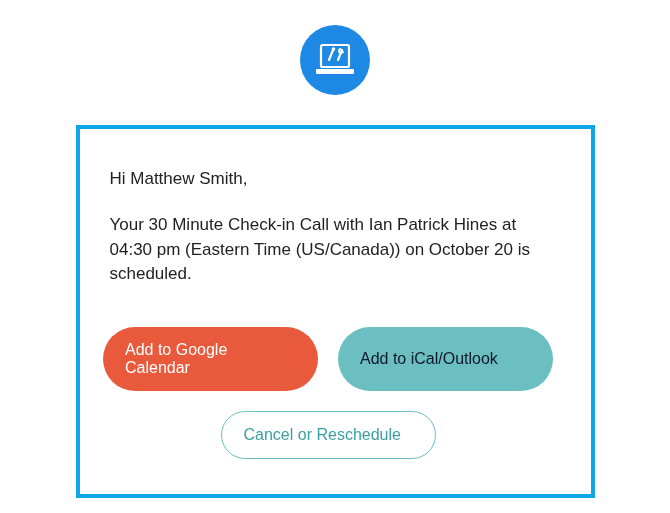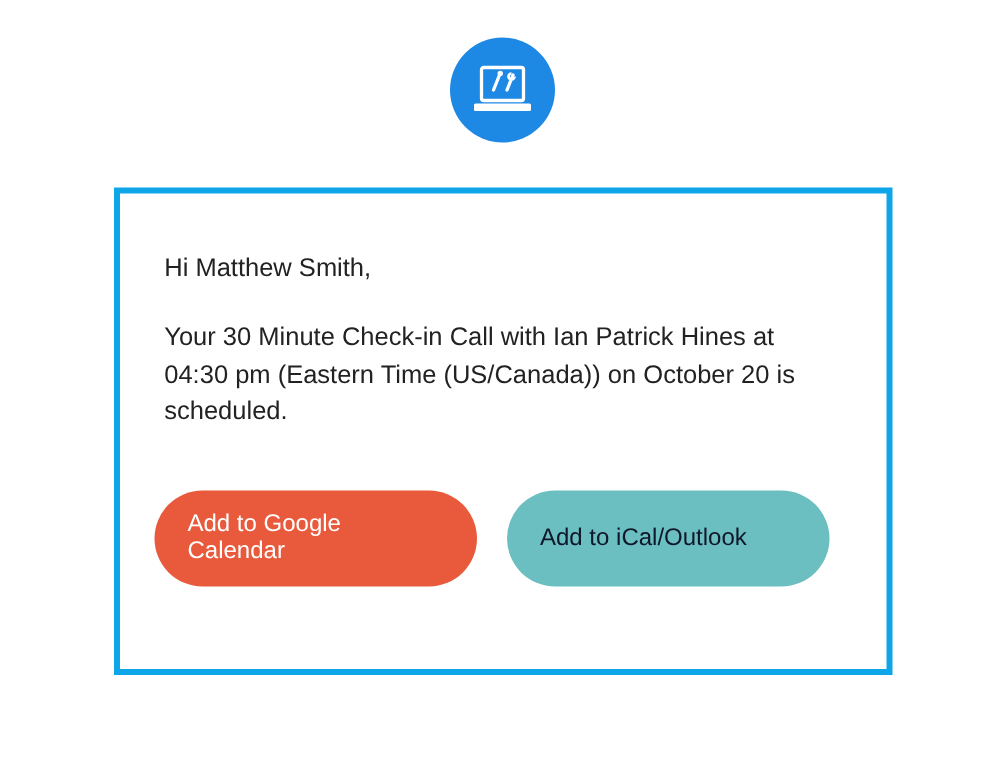--- a/index.html
+++ b/index.html
@@ -95,13 +95,16 @@
 
 <div class="card">
   <p class="greeting">Hi Matthew Smith,</p>
   <p class="body-text">Your 30 Minute Check-in Call with Ian Patrick Hines at 04:30 pm (Eastern Time (US/Canada)) on October 20 is scheduled.</p>
 
   <div class="button-row">
     <button class="btn btn-orange">Add to Google Calendar</button>
     <button class="btn btn-teal">Add to iCal/Outlook</button>
   </div>
 
+  <div class="button-row-center">
+    <button class="btn btn-outline">Cancel or Reschedule</button>
+  </div>
 </div>
 
 </body></html>

